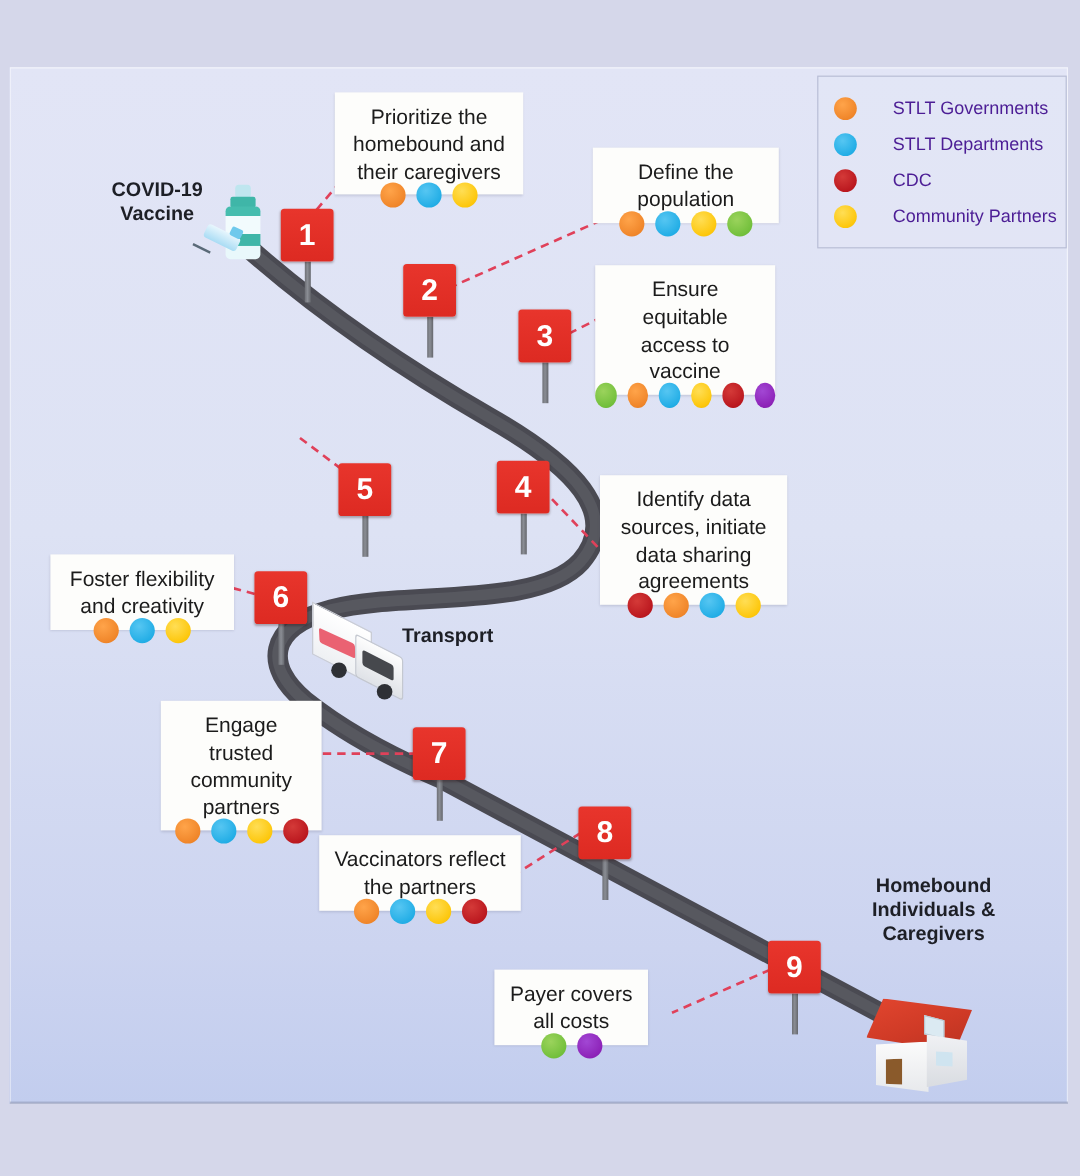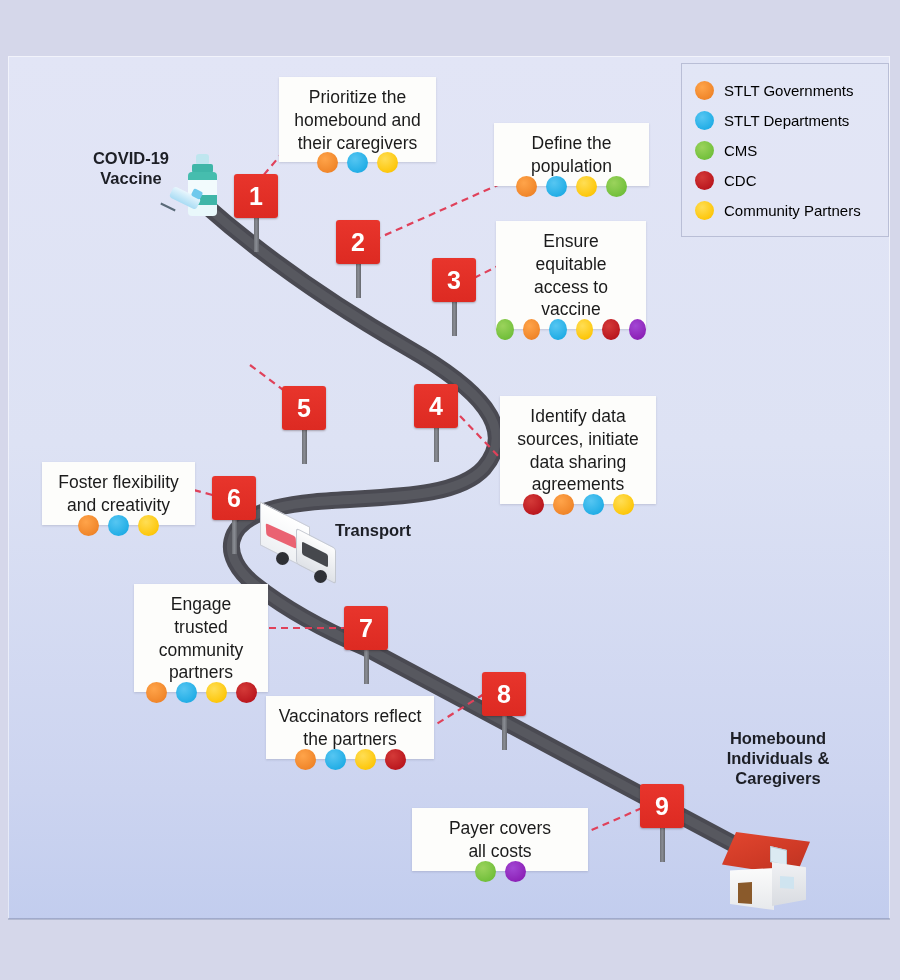--- a/index.html
+++ b/index.html
@@ -79,21 +79,21 @@
 
   
   #legend{
     position:absolute;left:681px;top:63px;width:208px;
     background:rgba(226,229,245,.82);
     border:1px solid #b9bed6;
     padding:11px 12px 11px 13px;box-sizing:border-box;
   }
   .legend-row{display:flex;align-items:center;height:30px;}
   .legend-row .dot{width:19px;height:19px;margin-right:10px;flex:0 0 auto;}
-  .legend-row .lbl{font-size:15px;color:#000000;white-space:nowrap;}
+  .legend-row .lbl{font-size:15px;color:#4c1d95;white-space:nowrap;margin-left:20px;}
 
   
   #vaccine{position:absolute;width:64px;height:72px;}
   .vial-cap{position:absolute;left:26px;top:0;width:13px;height:11px;border-radius:3px;background:#bfe6ef;}
   .vial-neck{position:absolute;left:22px;top:10px;width:21px;height:9px;background:#3fb6a8;border-radius:2px;}
   .vial-body{position:absolute;left:18px;top:18px;width:29px;height:44px;border-radius:4px;
     background:linear-gradient(180deg,#46bdae 0%,#46bdae 18%,#f2fbfd 19%,#f2fbfd 52%,#3fb6a8 53%,#3fb6a8 74%,#e9f8fb 75%,#e9f8fb 100%);}
   .syr-barrel{position:absolute;left:0px;top:38px;width:30px;height:12px;transform:rotate(26deg);
     border-radius:3px;background:linear-gradient(180deg,#e8f6fd,#a9dcf4);}
   .syr-needle{position:absolute;left:-10px;top:52px;width:16px;height:2px;transform:rotate(26deg);background:#5a6a78;}
@@ -311,45 +311,41 @@
       <span class="ctext">Vaccinators reflect
 the partners</span>
       <span class="dots">
           <span class="dot sh-orange"></span>
           <span class="dot sh-blue"></span>
           <span class="dot sh-yellow"></span>
           <span class="dot sh-red"></span>
         </span>
     </div>
 
-    <div class="callout" style="left:404px;top:752px;width:176px;">
+    <div class="callout" style="left:404px;top:752px;width:128px;">
       <span class="ctext">Payer covers
 all costs</span>
       <span class="dots">
           <span class="dot sh-green"></span>
           <span class="dot sh-purple"></span>
         </span>
     </div>
 
   </div>
 
   <div id="legend">
     <div class="legend-row">
       <span class="dot sh-orange"></span>
       <span class="lbl">STLT Governments</span>
     </div>
     <div class="legend-row">
       <span class="dot sh-blue"></span>
       <span class="lbl">STLT Departments</span>
     </div>
     <div class="legend-row">
-      <span class="dot sh-green"></span>
-      <span class="lbl">CMS</span>
-    </div>
-    <div class="legend-row">
       <span class="dot sh-red"></span>
       <span class="lbl">CDC</span>
     </div>
     <div class="legend-row">
       <span class="dot sh-yellow"></span>
       <span class="lbl">Community Partners</span>
     </div>
   </div>
 
 </div>

